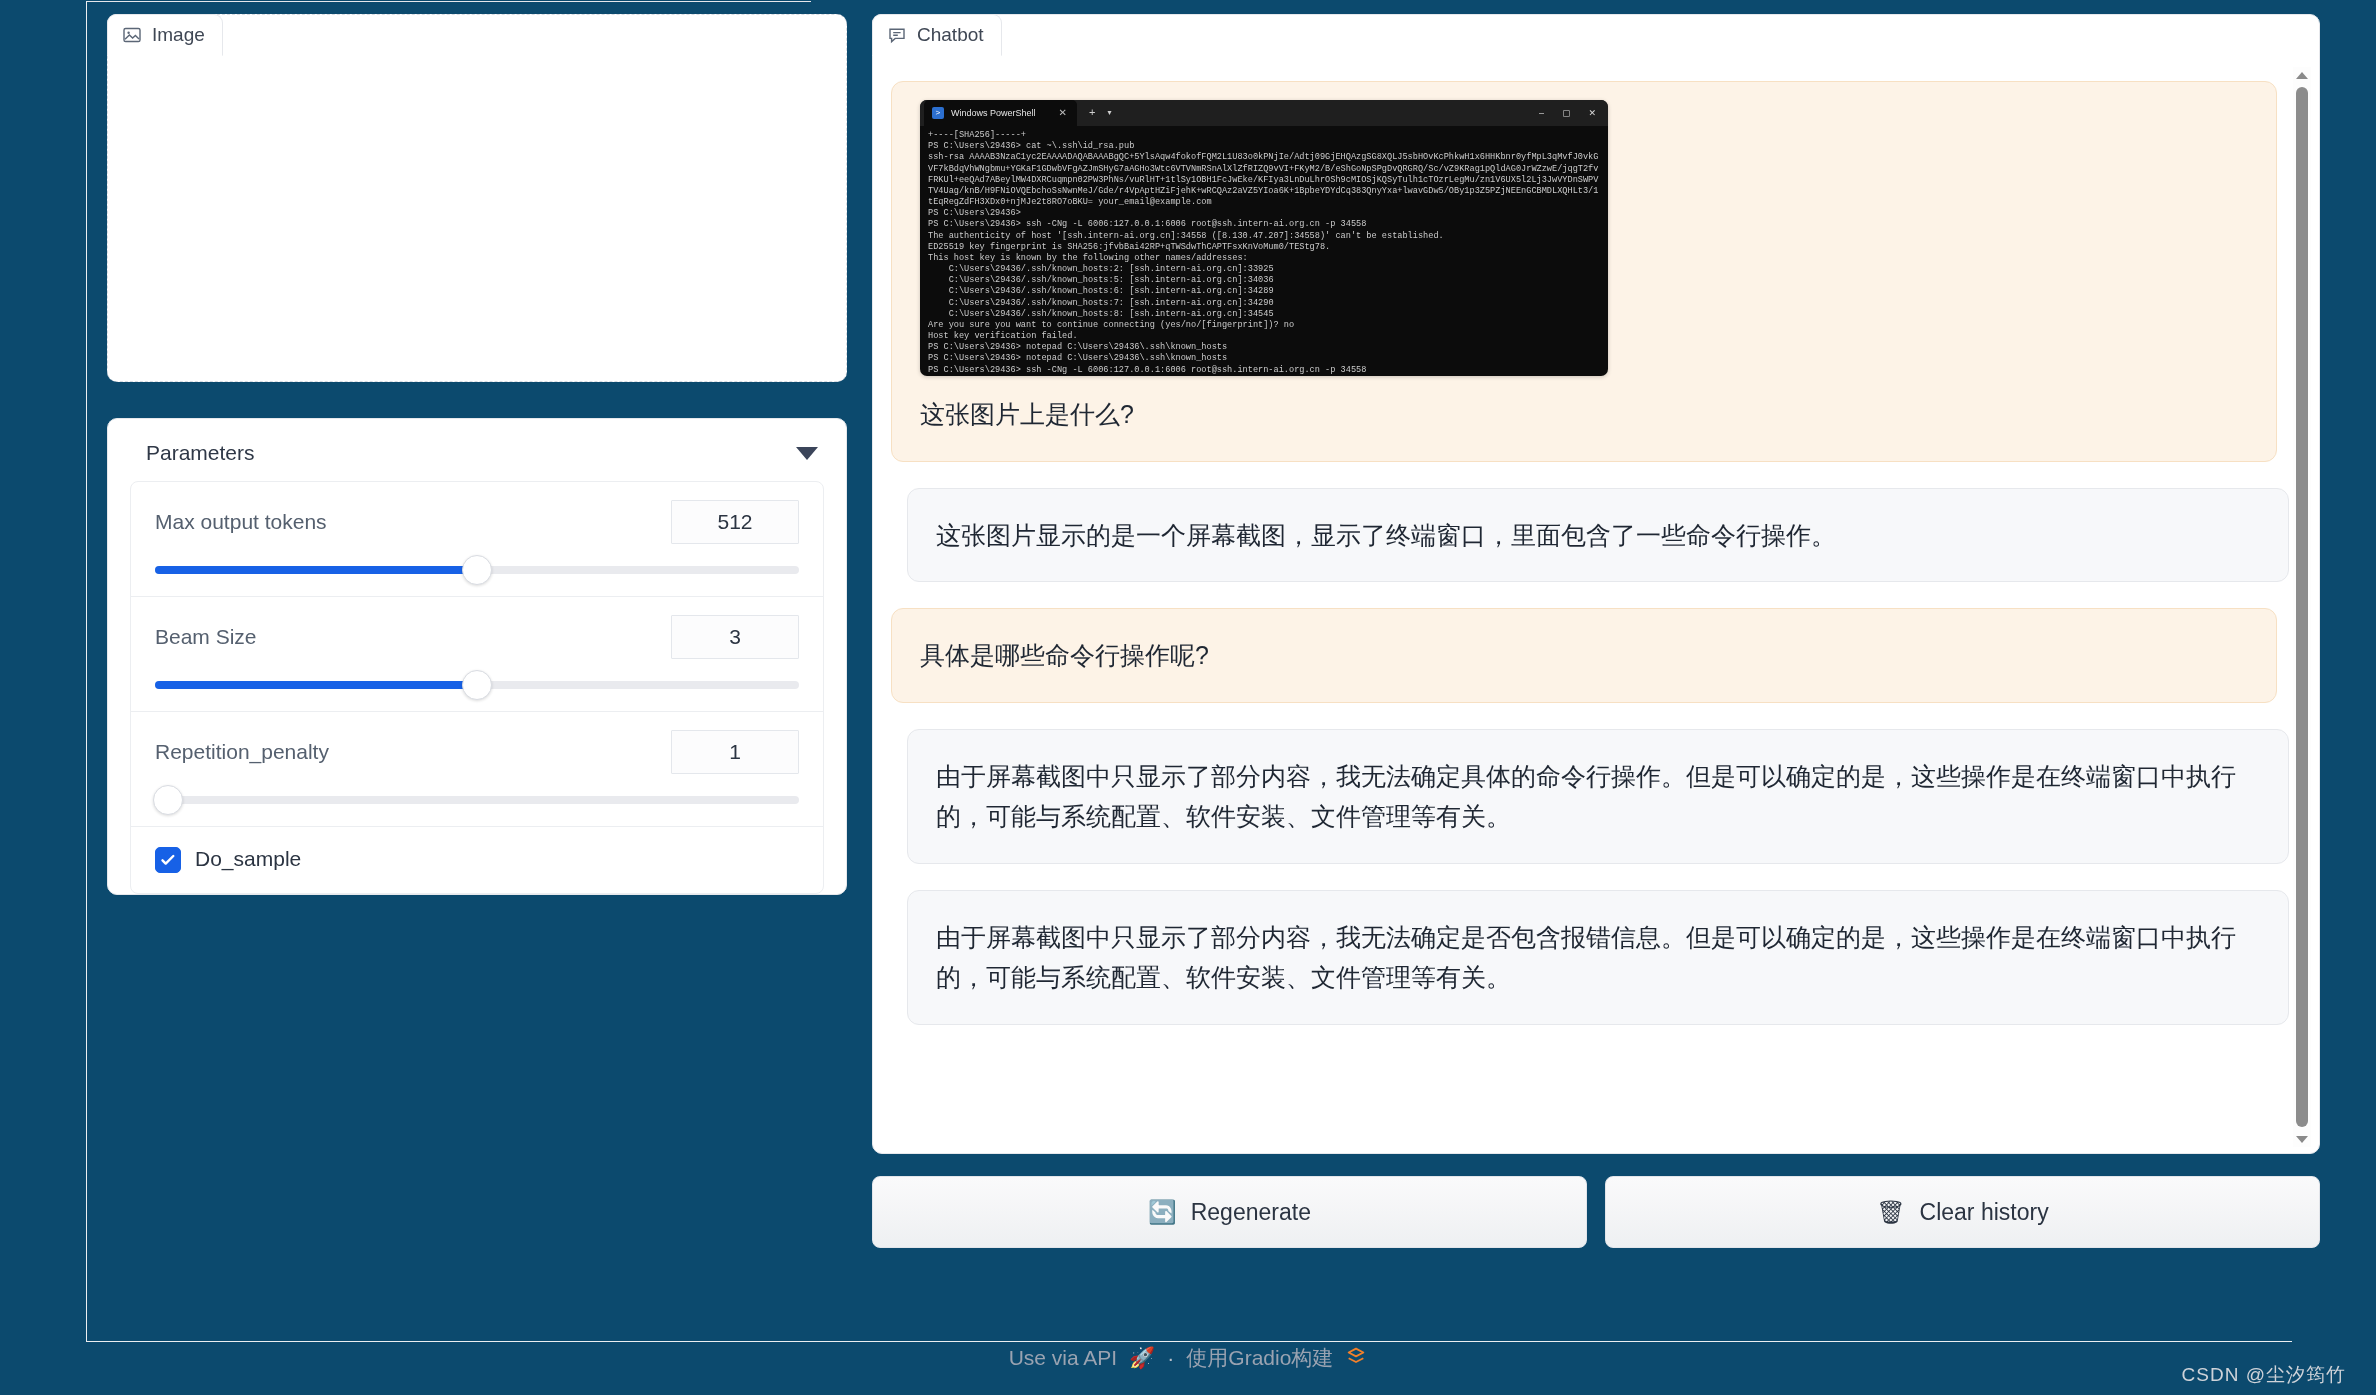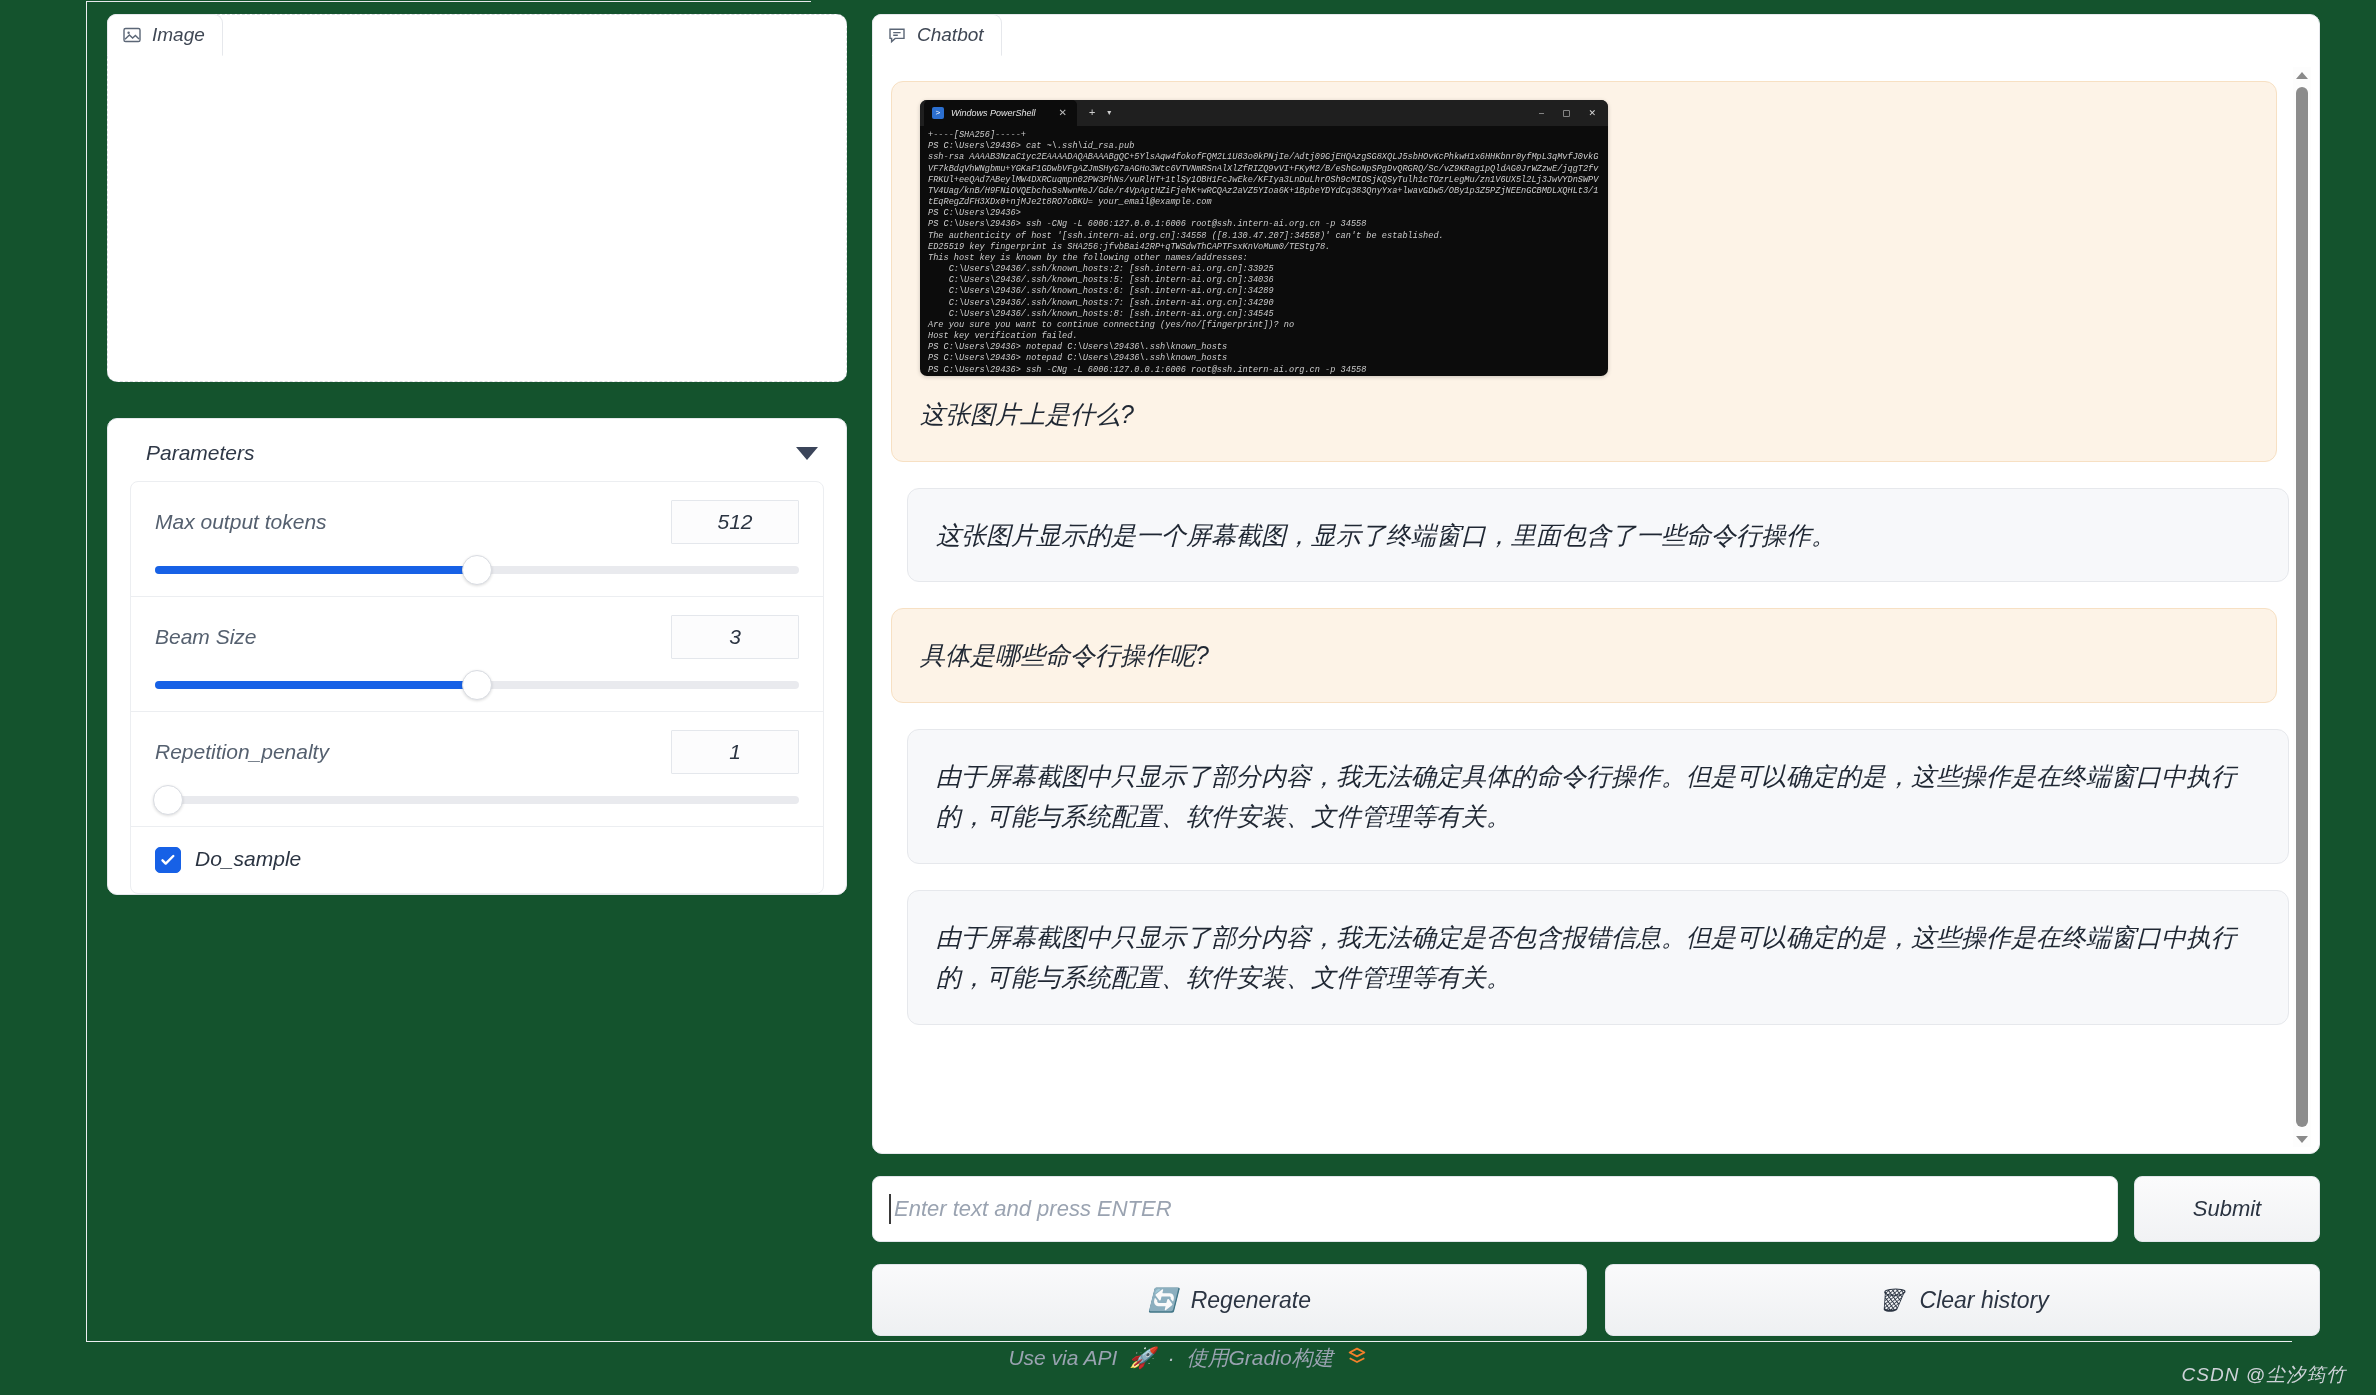--- a/index.html
+++ b/index.html
@@ -7,22 +7,21 @@
     width: 2376px; height: 1395px;
     background: #ffffff;
     font-family: "Liberation Sans", "DejaVu Sans", sans-serif;
     overflow: hidden;
   }
 
   
   #app {
     position: relative;
     width: 2376px; height: 1395px;
-    background: #14532d;
-    font-style: italic;
+    background: #0c4a6e;
   }
   
   .top-rule-left {
     position: absolute; left: 86px; top: 1px; width: 725px; height: 1px;
     background: #e6e7eb;
   }
   .top-rule-right {
     position: absolute; left: 1232px; top: 22px; width: 1060px; height: 1px;
     background: #e6e7eb;
   }
@@ -454,27 +453,20 @@
         <div class="sb-arrow up">
             <div class="sb-tri-up"></div>
           </div>
         <div id="chat-sb-thumb"></div>
         <div class="sb-arrow down">
             <div class="sb-tri-down"></div>
           </div>
       </div>
     </div>
 
-    <div id="input-row">
-      <div id="text-input">
-        <span id="caret-bar"></span>
-        <span id="text-placeholder">Enter text and press ENTER</span>
-      </div>
-      <div id="submit-btn">Submit</div>
-    </div>
 
     <div id="action-row">
       <div class="action-btn">
         <span class="emo">🔄</span>
         <span>Regenerate</span>
       </div>
       <div class="action-btn">
         <span class="emo">🗑</span>
         <span>Clear history</span>
       </div>

